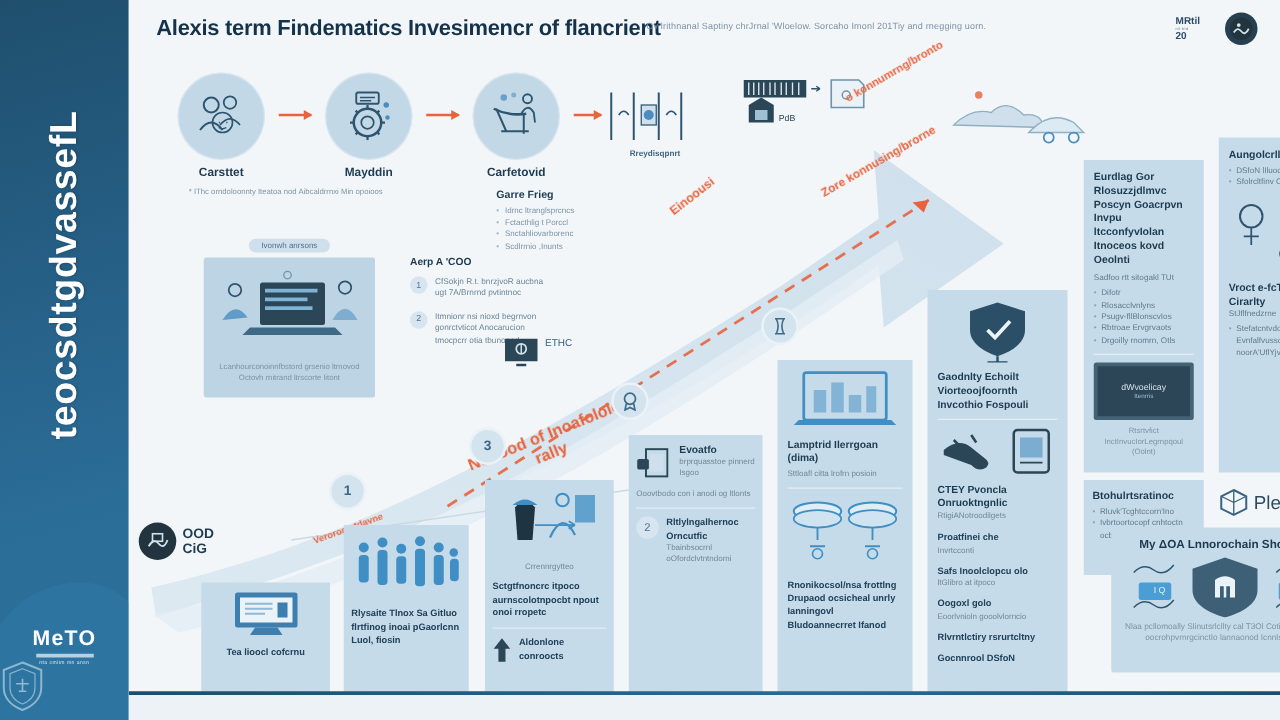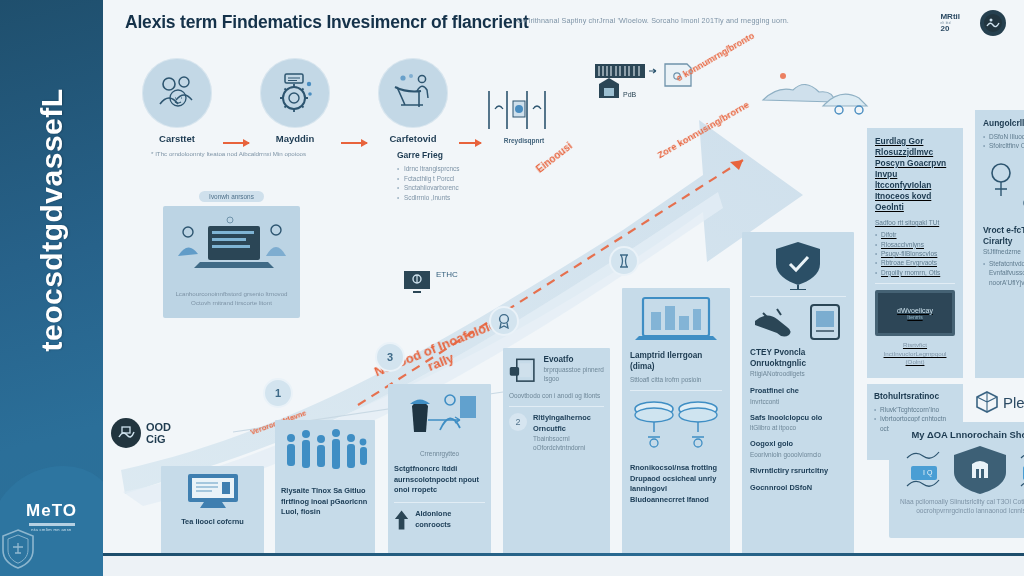--- a/index.html
+++ b/index.html
@@ -72,21 +72,21 @@
   }
   .hdr-badge{position:absolute;right:0;top:-2px;display:flex;align-items:center;gap:20px;}
   .hdr-badge .bt{font-size:8px;font-weight:bold;color:#2b4a63;line-height:8px;filter:blur(.3px);}
   .hdr-badge .bl{font-size:3px;color:#6a8599;letter-spacing:.3px;}
   .hdr-badge .disc{
     width:26px;height:26px;border-radius:50%;background:#26404f;
     display:flex;align-items:center;justify-content:center;
   }
 
   
-  .flow{position:absolute;left:28px;top:58px;display:flex;align-items:flex-end;}
+  .flow{position:absolute;left:28px;top:58px;display:flex;align-items:flex-start;}
   .flow-node{width:92px;text-align:center;}
   .flow-circ{
     width:70px;height:70px;border-radius:50%;background:#c3d8e6;
     margin:0 auto;display:flex;align-items:center;justify-content:center;
     box-shadow:inset 0 0 0 1px rgba(255,255,255,.35);
   }
   .flow-lbl{
     margin-top:5px;font-size:9.5px;font-weight:bold;color:#1d3b52;filter:blur(.3px);
   }
   .flow-arrow{
@@ -382,20 +382,31 @@
             <circle cx="18" cy="16" r="5" fill="none" stroke="#2d5570" stroke-width="1.4"></circle>
             <path d="M8 40 q10-16 20-2" fill="#4a8dc0" opacity=".8"></path>
             <circle cx="106" cy="14" r="5" fill="none" stroke="#2d5570" stroke-width="1.4"></circle>
             <path d="M96 40 q10-18 20 0" fill="#4a8dc0" opacity=".55"></path>
             <circle cx="60" cy="4" r="3" fill="none" stroke="#6f93ab" stroke-width="1"></circle>
           </svg>
           <div class="tiny-cap" style="width:120px;margin-top:6px;">Lcanhourconoinnfbstord grsenio ltrnovod Octovh rnitrand ltrscorte litont</div>
         </div>
       </div>
 
+      <div class="numlist" style="left:225px;top:204px;width:108px;">
+        <div class="p-title" style="margin-bottom:6px;">Aerp A 'COO</div>
+        <div class="num-row">
+          <div class="num-circ">1</div>
+          <div class="num-txt">CfSokjn R.t. bnrzjvoR aucbna ugt  7A/Brnrnd pvtintnoc</div>
+        </div>
+        <div class="num-row">
+          <div class="num-circ">2</div>
+          <div class="num-txt">Itmnionr nsi nioxd begrnvon gonrctvticot Anocarucion tmocpcrr otia tbunoood</div>
+        </div>
+      </div>
 
       <div style="position:absolute;left:300px;top:270px;display:flex;gap:5px;">
         <svg width="28" height="24" viewBox="0 0 28 24">
           <rect x="1" y="1" width="26" height="18" fill="#2b4656"></rect>
           <circle cx="14" cy="9" r="4" fill="none" stroke="#cfe2ee" stroke-width="1.4"></circle>
           <path d="M14 5 v8" stroke="#cfe2ee" stroke-width="1.2"></path>
           <path d="M10 22 h8" stroke="#2b4656" stroke-width="2"></path>
         </svg>
         <span style="font-size:8px;color:#35607e;filter:blur(.4px);">ETHC</span>
       </div>
@@ -455,21 +466,21 @@
             <path d="M14 16 q8-10 16 0 l-2 26 h-12 z" fill="#1e3442"></path>
             <path d="M12 14 q10-9 20 0 z" fill="#3f8ec4"></path>
             <circle cx="52" cy="10" r="5" fill="none" stroke="#3f8ec4" stroke-width="1.6"></circle>
             <path d="M42 40 q10-22 20-2" fill="none" stroke="#3f8ec4" stroke-width="1.8"></path>
             <path d="M30 30 h32 M62 30 l-5-3 M62 30 l-5 3" stroke="#3f8ec4" stroke-width="1.4" fill="none"></path>
             <rect x="62" y="6" width="16" height="22" fill="#3f8ec4" opacity=".75"></rect>
           </svg>
           <div style="text-align:center;margin-top:4px;">
             <span class="p-sub">Crrennrgytteo</span>
           </div>
-          <div class="p-txt" style="margin-top:4px;">Sctgtfnoncrc ltddi aurnscolotnpocbt npout onoi rropetc</div>
+          <div class="p-txt" style="margin-top:4px;">Sctgtfnoncrc itpoco aurnscolotnpocbt npout onoi rropetc</div>
           <div class="divider"></div>
           <div style="display:flex;align-items:center;gap:6px;">
             <svg width="16" height="22" viewBox="0 0 16 22">
               <path d="M8 1 L15 10 H11 V21 H5 V10 H1 Z" fill="#2b4656"></path>
             </svg>
             <div class="p-txt">Aldonlone conroocts</div>
           </div>
         </div>
       </div>
       <div class="step-badge" style="left:272px;top:342px;">3</div>
@@ -536,20 +547,21 @@
         </svg>
       </div>
 
       <div class="panel" style="left:639px;top:232px;width:112px;height:324px;">
         <div class="p-body" style="padding:8px;">
           <svg width="56" height="50" viewBox="0 0 56 50" style="margin:0 auto;">
             <path d="M28 2 L50 9 V24 C50 34 40 41 28 45 C16 41 6 34 6 24 V9 Z" fill="#2b4f66"></path>
             <path d="M20 24 l6 6 l12 -13" stroke="#eaf3f8" stroke-width="3" fill="none"></path>
             <path d="M28 45 v5 M20 50 h16" stroke="#2b4f66" stroke-width="2" fill="none"></path>
           </svg>
+          <div class="p-title" style="margin-top:6px;">Gaodnlty Echoilt Viorteoojfoornth Invcothio Fospouli</div>
           <div class="divider"></div>
           <svg width="94" height="38" viewBox="0 0 94 38" style="margin:4px auto 0;">
             <path d="M4 18 q12-10 22-2 l10 8 q6 4 2 8 q-6 4 -12 -2 L4 22 z" fill="#2b4656"></path>
             <path d="M12 10 l6 6 M26 6 l4 6" stroke="#2b4656" stroke-width="2"></path>
             <rect x="60" y="2" width="28" height="34" rx="3" fill="none" stroke="#2b4656" stroke-width="2"></rect>
             <rect x="65" y="8" width="18" height="16" fill="#4a8dc0" opacity=".6"></rect>
             <path d="M65 28 h18" stroke="#2b4656" stroke-width="1.4"></path>
           </svg>
           <div class="p-title" style="margin-top:6px;">CTEY Pvoncla Onruoktngnlic</div>
           <div class="p-sub">RtigiANotroodilgets</div>
@@ -569,21 +581,21 @@
           <div style="margin-top:7px;">
             <div class="p-txt">Rlvrntlctiry rsrurtcltny</div>
           </div>
           <div style="margin-top:7px;">
             <div class="p-txt">Gocnnrool DSfoN</div>
           </div>
         </div>
       </div>
 
       <div class="rcol" style="left:764px;top:128px;width:96px;height:250px;">
-        <div class="p-body" style="padding:8px;text-decoration:underline;">
+        <div class="p-body" style="padding:8px;">
           <div class="r-h">Eurdlag Gor Rlosuzzjdlmvc Poscyn Goacrpvn Invpu ltcconfyvIolan Itnoceos kovd Oeolnti</div>
           <div class="r-p" style="margin-top:5px;">Sadfoo rtt sitogakl TUt</div>
           <ul class="r-ul">
             <li class="r-li">Difotr</li>
             <li class="r-li">Rlosacclvnlyns</li>
             <li class="r-li">Psugv-fllBlonscvIos</li>
             <li class="r-li">Rbtroae Ervgrvaots</li>
             <li class="r-li">Drgoilly rnomrn, Otls</li>
           </ul>
           <div class="divider"></div>

